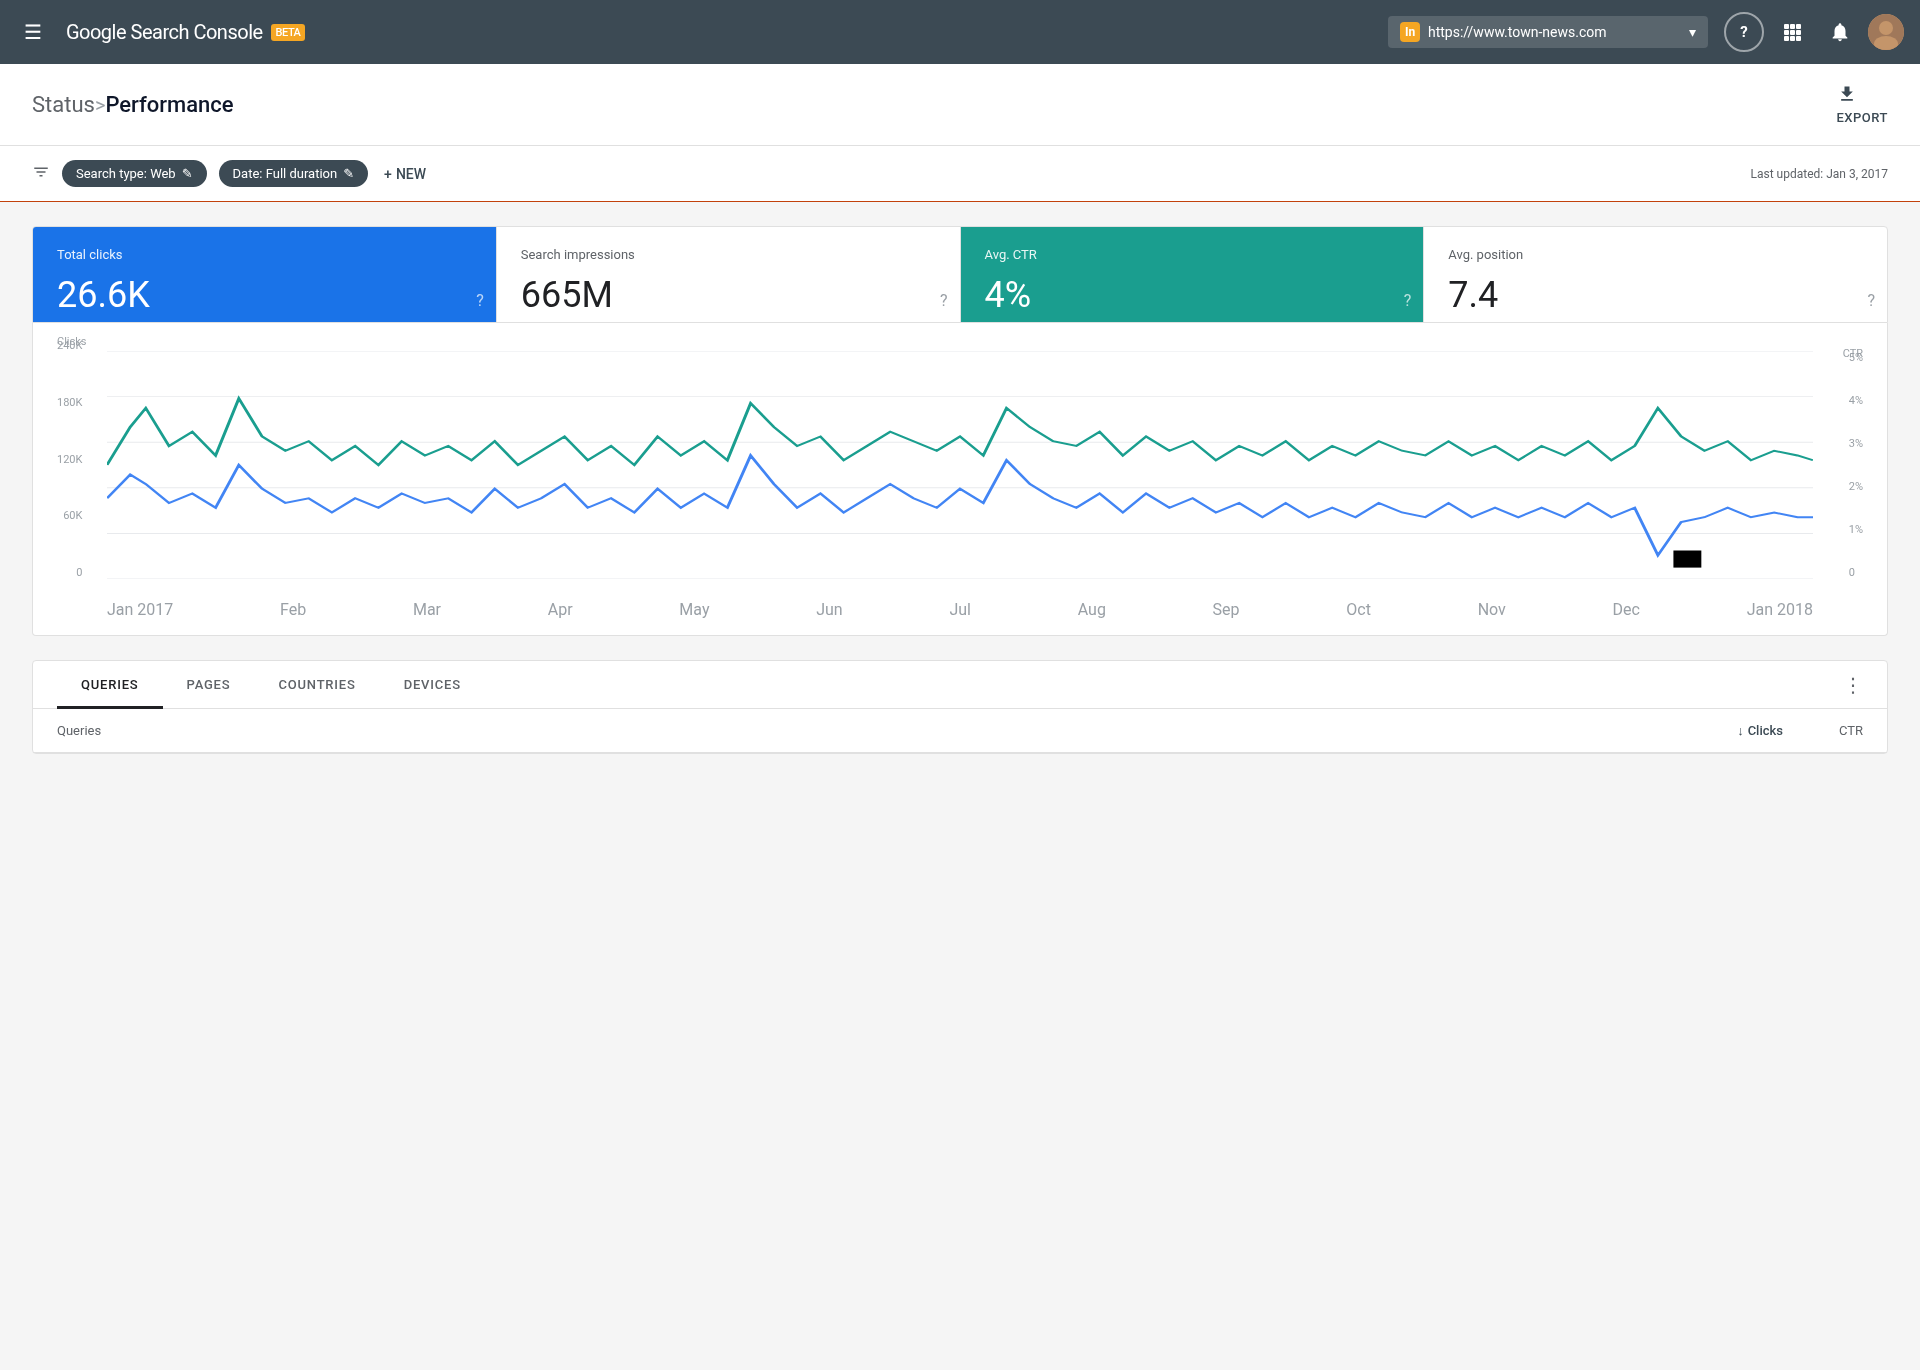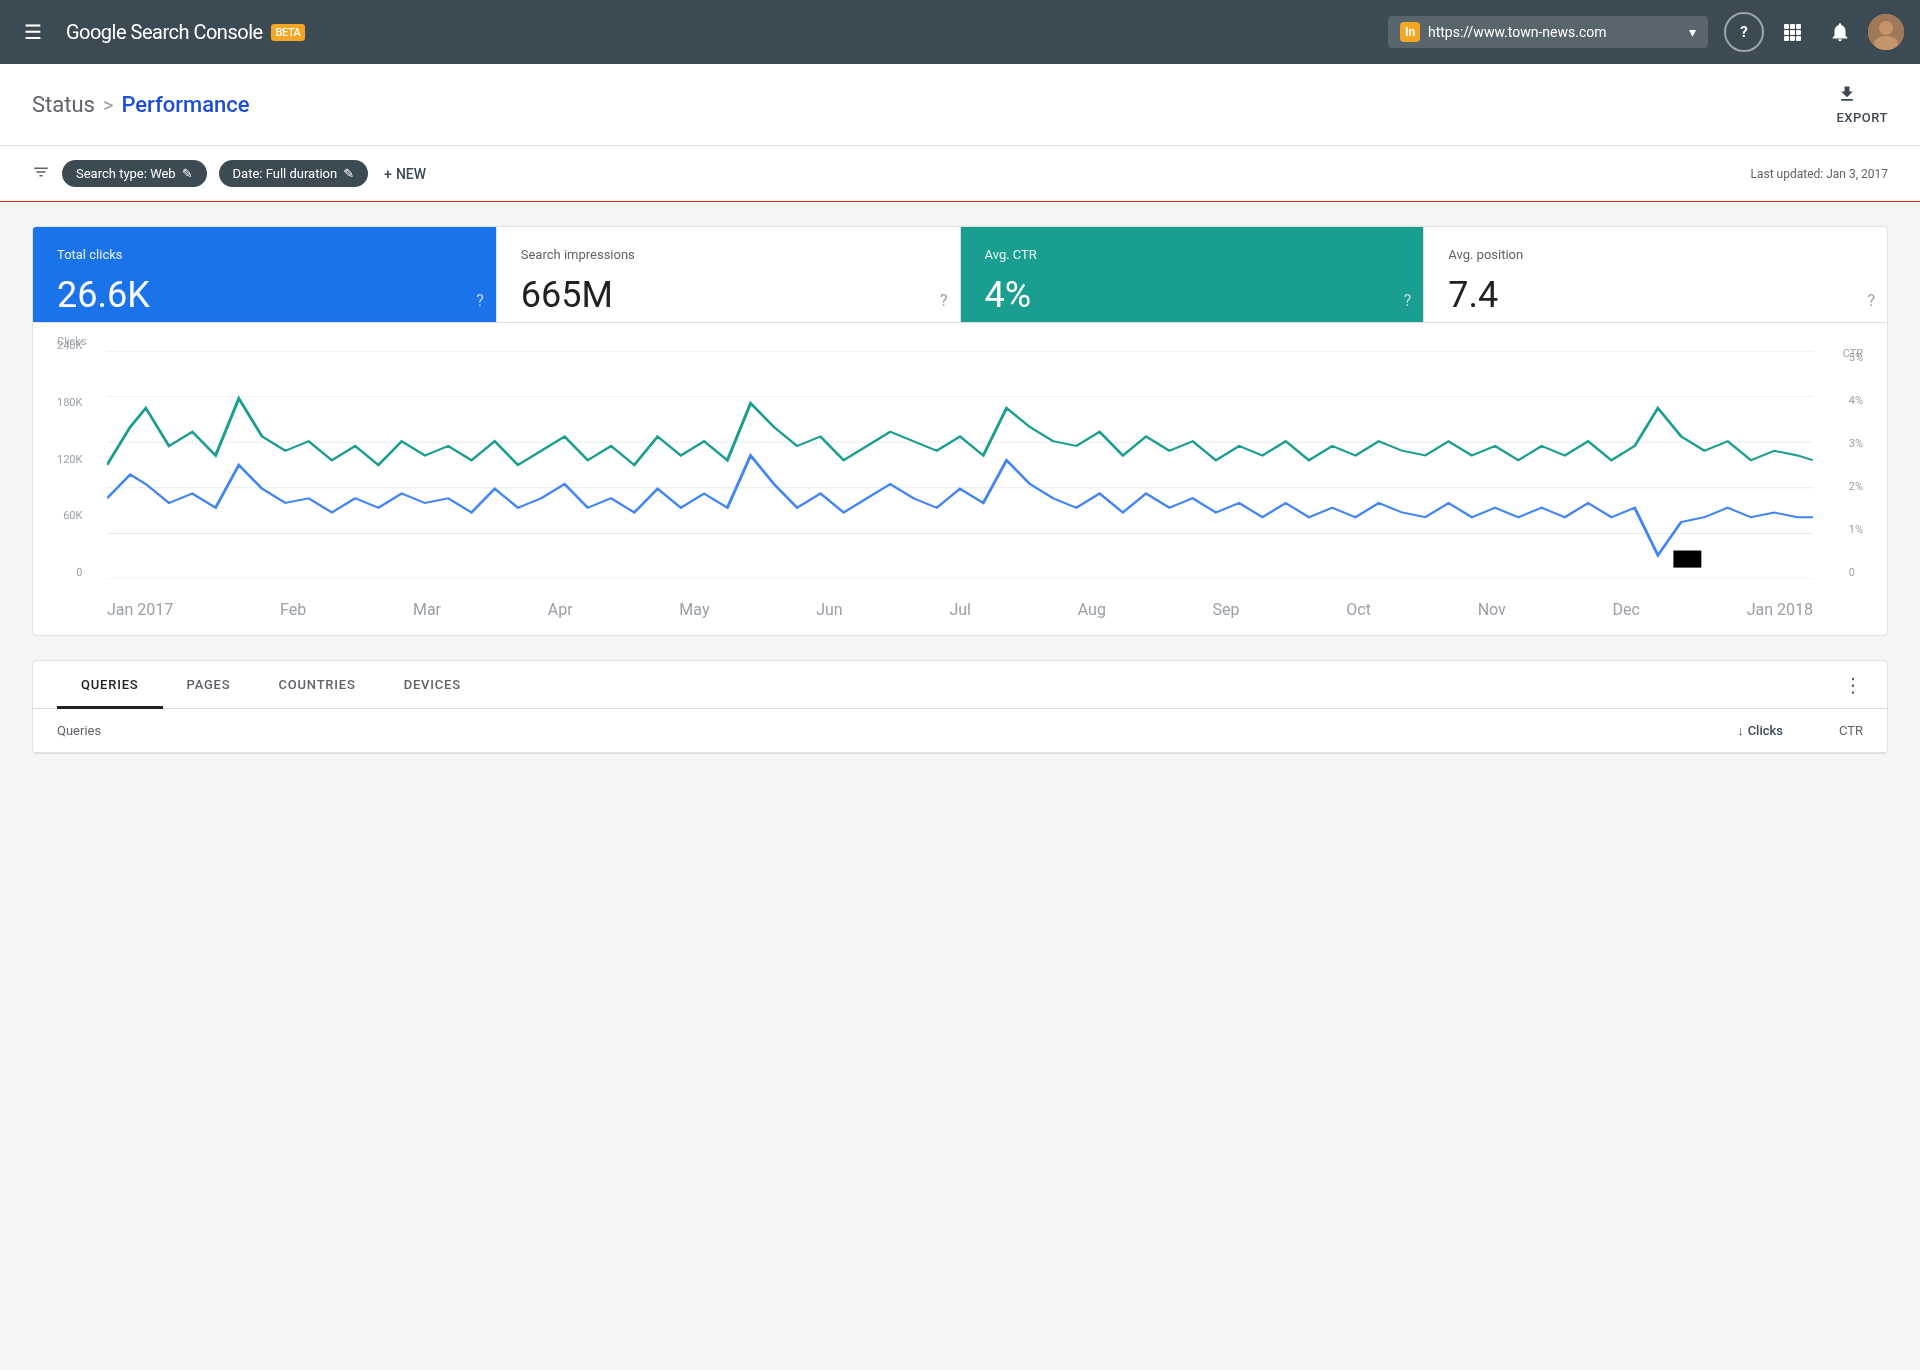--- a/index.html
+++ b/index.html
@@ -27,22 +27,22 @@
 
     
     .breadcrumb-bar {
       background: #fff;
       padding: 20px 32px;
       display: flex;
       align-items: center;
       justify-content: space-between;
       border-bottom: 1px solid #e0e0e0;
     }
-    .breadcrumb { display: flex; align-items: center; gap: 8px; font-size: 22px; font-weight: 400; color: #5f6368; }
-    .breadcrumb-current { color: #1d4ed8; font-weight: 500; }
+    .breadcrumb { display: flex; align-items: center; font-size: 22px; font-weight: 400; color: #5f6368; }
+    .breadcrumb-current { color: #0f172a; font-weight: 500; }
     .breadcrumb-sep { color: #9aa0a6; font-size: 20px; }
     .export-btn { display: flex; align-items: flex-start; gap: 6px; color: #3c4a54; font-size: 13px; font-weight: 500; cursor: pointer; text-transform: uppercase; letter-spacing: 0.5px; flex-direction: column; }
 
     
     .filter-bar {
       background: #fff;
       padding: 14px 32px;
       display: flex;
       align-items: center;
       gap: 12px;

